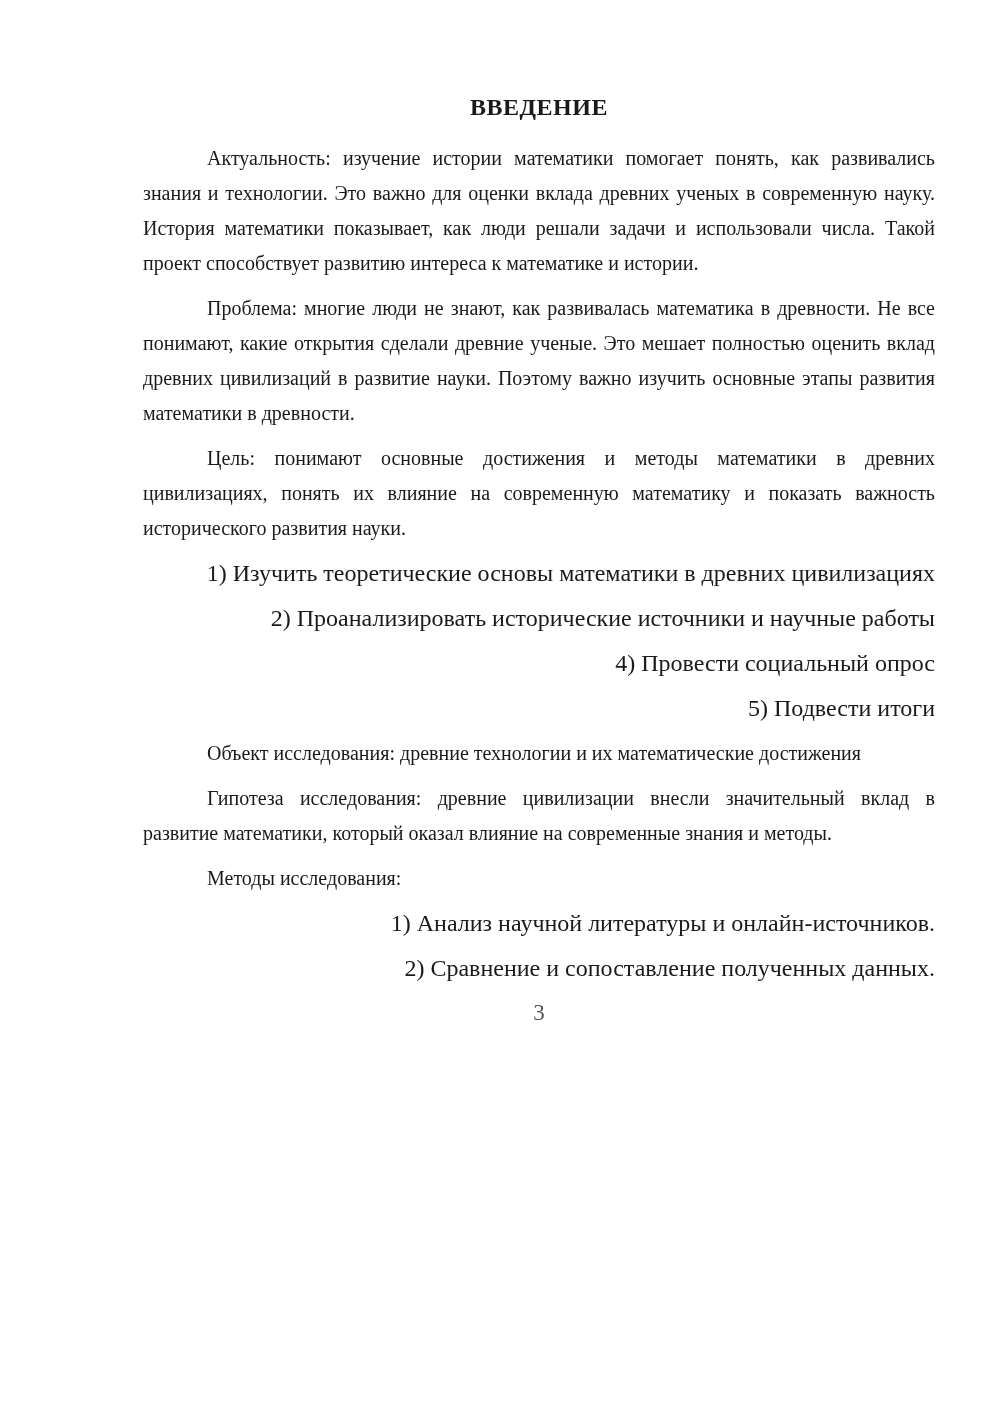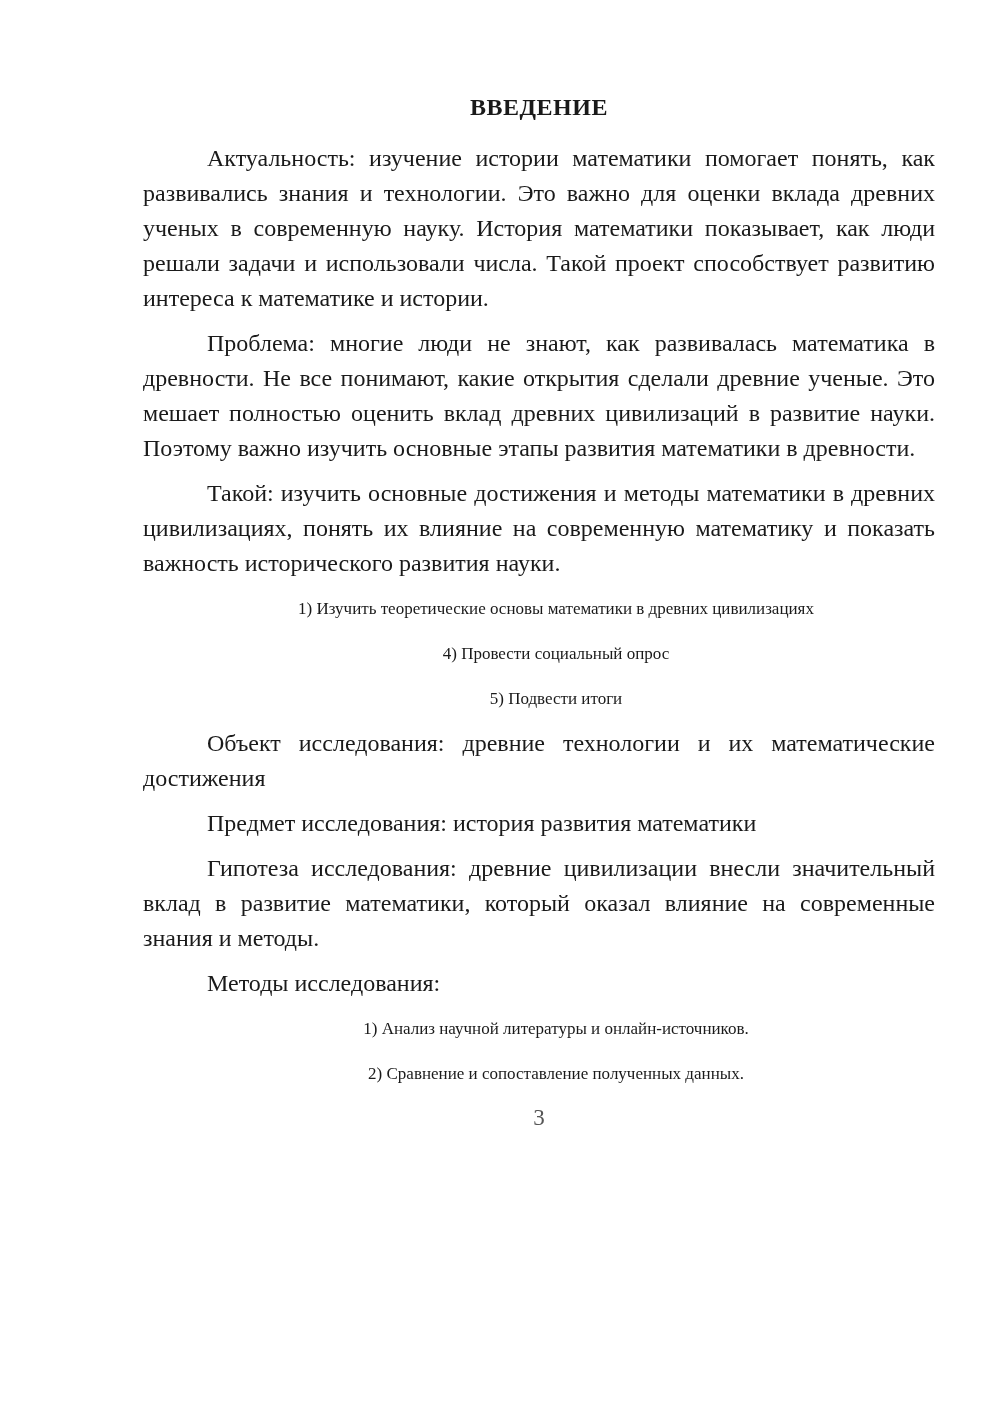--- a/index.html
+++ b/index.html
@@ -25,56 +25,56 @@
   }
   .doc-title {
     font-size: 24px;
     line-height: 35px;
     font-weight: bold;
     text-align: center;
     letter-spacing: 0.5px;
     margin: 0 0 16px 0;
   }
   .para {
-    font-size: 24px;
+    font-size: 20px;
     line-height: 35px;
     text-align: justify;
     text-indent: 64px;
     margin: 0 0 10px 0;
   }
   .list-item {
-    font-size: 17px;
+    font-size: 24px;
     line-height: 35px;
-    text-align: center;
+    text-align: right;
     padding-left: 34px;
     margin: 0 0 10px 0;
   }
   .page-number {
     margin-top: 12px;
     text-align: center;
     font-size: 23px;
     line-height: 30px;
     color: var(--page-num-color);
   }
 </style>
 </head>
 <body>
 
 <div class="page">
   <h1 class="doc-title">ВВЕДЕНИЕ</h1>
 
   <div class="doc-body">
       <p class="para">Актуальность: изучение истории математики помогает понять, как развивались знания и технологии. Это важно для оценки вклада древних ученых в современную науку. История математики показывает, как люди решали задачи и использовали числа. Такой проект способствует развитию интереса к математике и истории.</p>
       <p class="para">Проблема: многие люди не знают, как развивалась математика в древности. Не все понимают, какие открытия сделали древние ученые. Это мешает полностью оценить вклад древних цивилизаций в развитие науки. Поэтому важно изучить основные этапы развития математики в древности.</p>
-      <p class="para">Такой: изучить основные достижения и методы математики в древних цивилизациях, понять их влияние на современную математику и показать важность исторического развития науки.</p>
+      <p class="para">Цель: понимают основные достижения и методы математики в древних цивилизациях, понять их влияние на современную математику и показать важность исторического развития науки.</p>
       <p class="list-item">1) Изучить теоретические основы математики в древних цивилизациях</p>
+      <p class="list-item">2) Проанализировать исторические источники и научные работы</p>
       <p class="list-item">4) Провести социальный опрос</p>
       <p class="list-item">5) Подвести итоги</p>
       <p class="para">Объект исследования: древние технологии и их математические достижения</p>
-      <p class="para">Предмет исследования: история развития математики</p>
       <p class="para">Гипотеза исследования: древние цивилизации внесли значительный вклад в развитие математики, который оказал влияние на современные знания и методы.</p>
       <p class="para">Методы исследования:</p>
       <p class="list-item">1) Анализ научной литературы и онлайн-источников.</p>
       <p class="list-item">2) Сравнение и сопоставление полученных данных.</p>
     </div>
 
   <div class="page-number">3</div>
 </div>
 
 </body></html>

